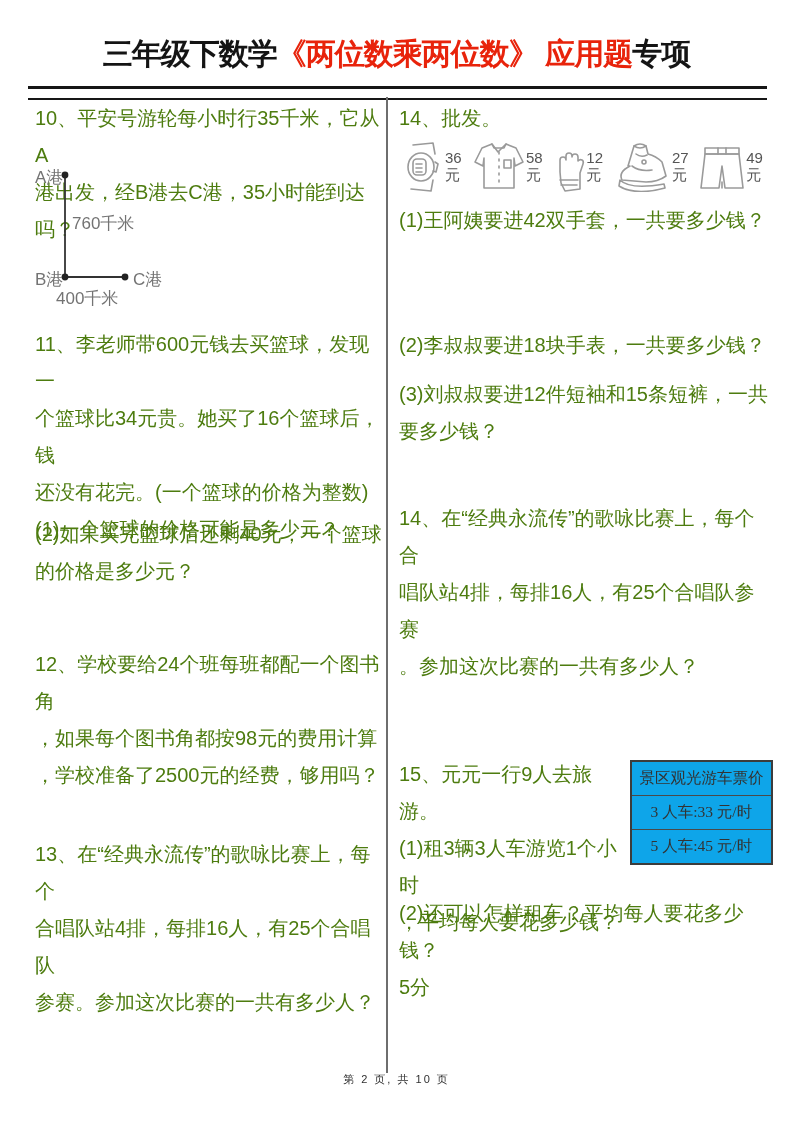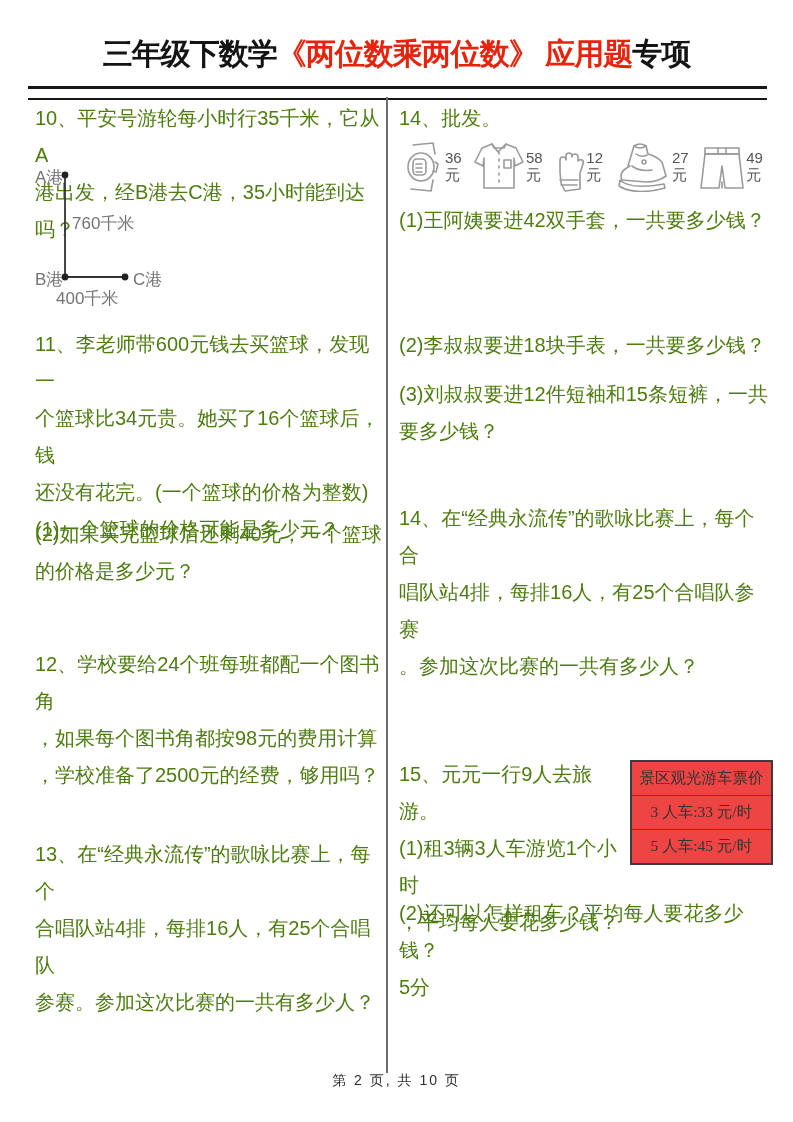--- a/index.html
+++ b/index.html
@@ -34,28 +34,28 @@
   
   #items-row{position:absolute;top:28px;left:0;width:100%;height:76px;display:flex;justify-content:space-between;}
   .item{display:flex;flex-direction:row;align-items:center;justify-content:flex-end;}
   .item .pic{display:flex;align-items:flex-end;justify-content:center;height:52px;}
   .item .pic svg{stroke:#9a9a9a;fill:none;stroke-width:1.6;stroke-linejoin:round;stroke-linecap:round;}
   .item .price{font-size:15px;color:#555;margin-top:2px;}
 
   
   #p15-row{display:flex;justify-content:space-between;align-items:flex-start;}
   #p15-text{width:232px;}
-  #price-table{width:140px;border:2px solid #3c3c3c;background:#ef4444;margin-top:4px;}
+  #price-table{width:140px;border:2px solid #3c3c3c;background:#0ea5e9;margin-top:4px;}
   #price-table .tr{font-family:"Liberation Serif","DejaVu Serif",serif;font-size:15.5px;color:#333;
                    text-align:center;padding:6px 2px;border-top:1.6px solid #4a4a4a;white-space:nowrap;}
   #price-table .tr:first-child{border-top:none;}
 
   
   #footer{position:absolute;top:1072px;left:0;width:100%;text-align:center;
-          font-size:14px;color:#2f2f2f;letter-spacing:2px;}
+          font-size:11px;color:#2f2f2f;letter-spacing:2px;}
 </style>
 </head>
 <body>
 
 <div id="page">
 
   <div id="title">
     <span>三年级下数学</span><span class="accent">《两位数乘两位数》</span><span class="accent"> 应用题</span><span>专项</span>
   </div>
   <div id="title-rule"></div>

